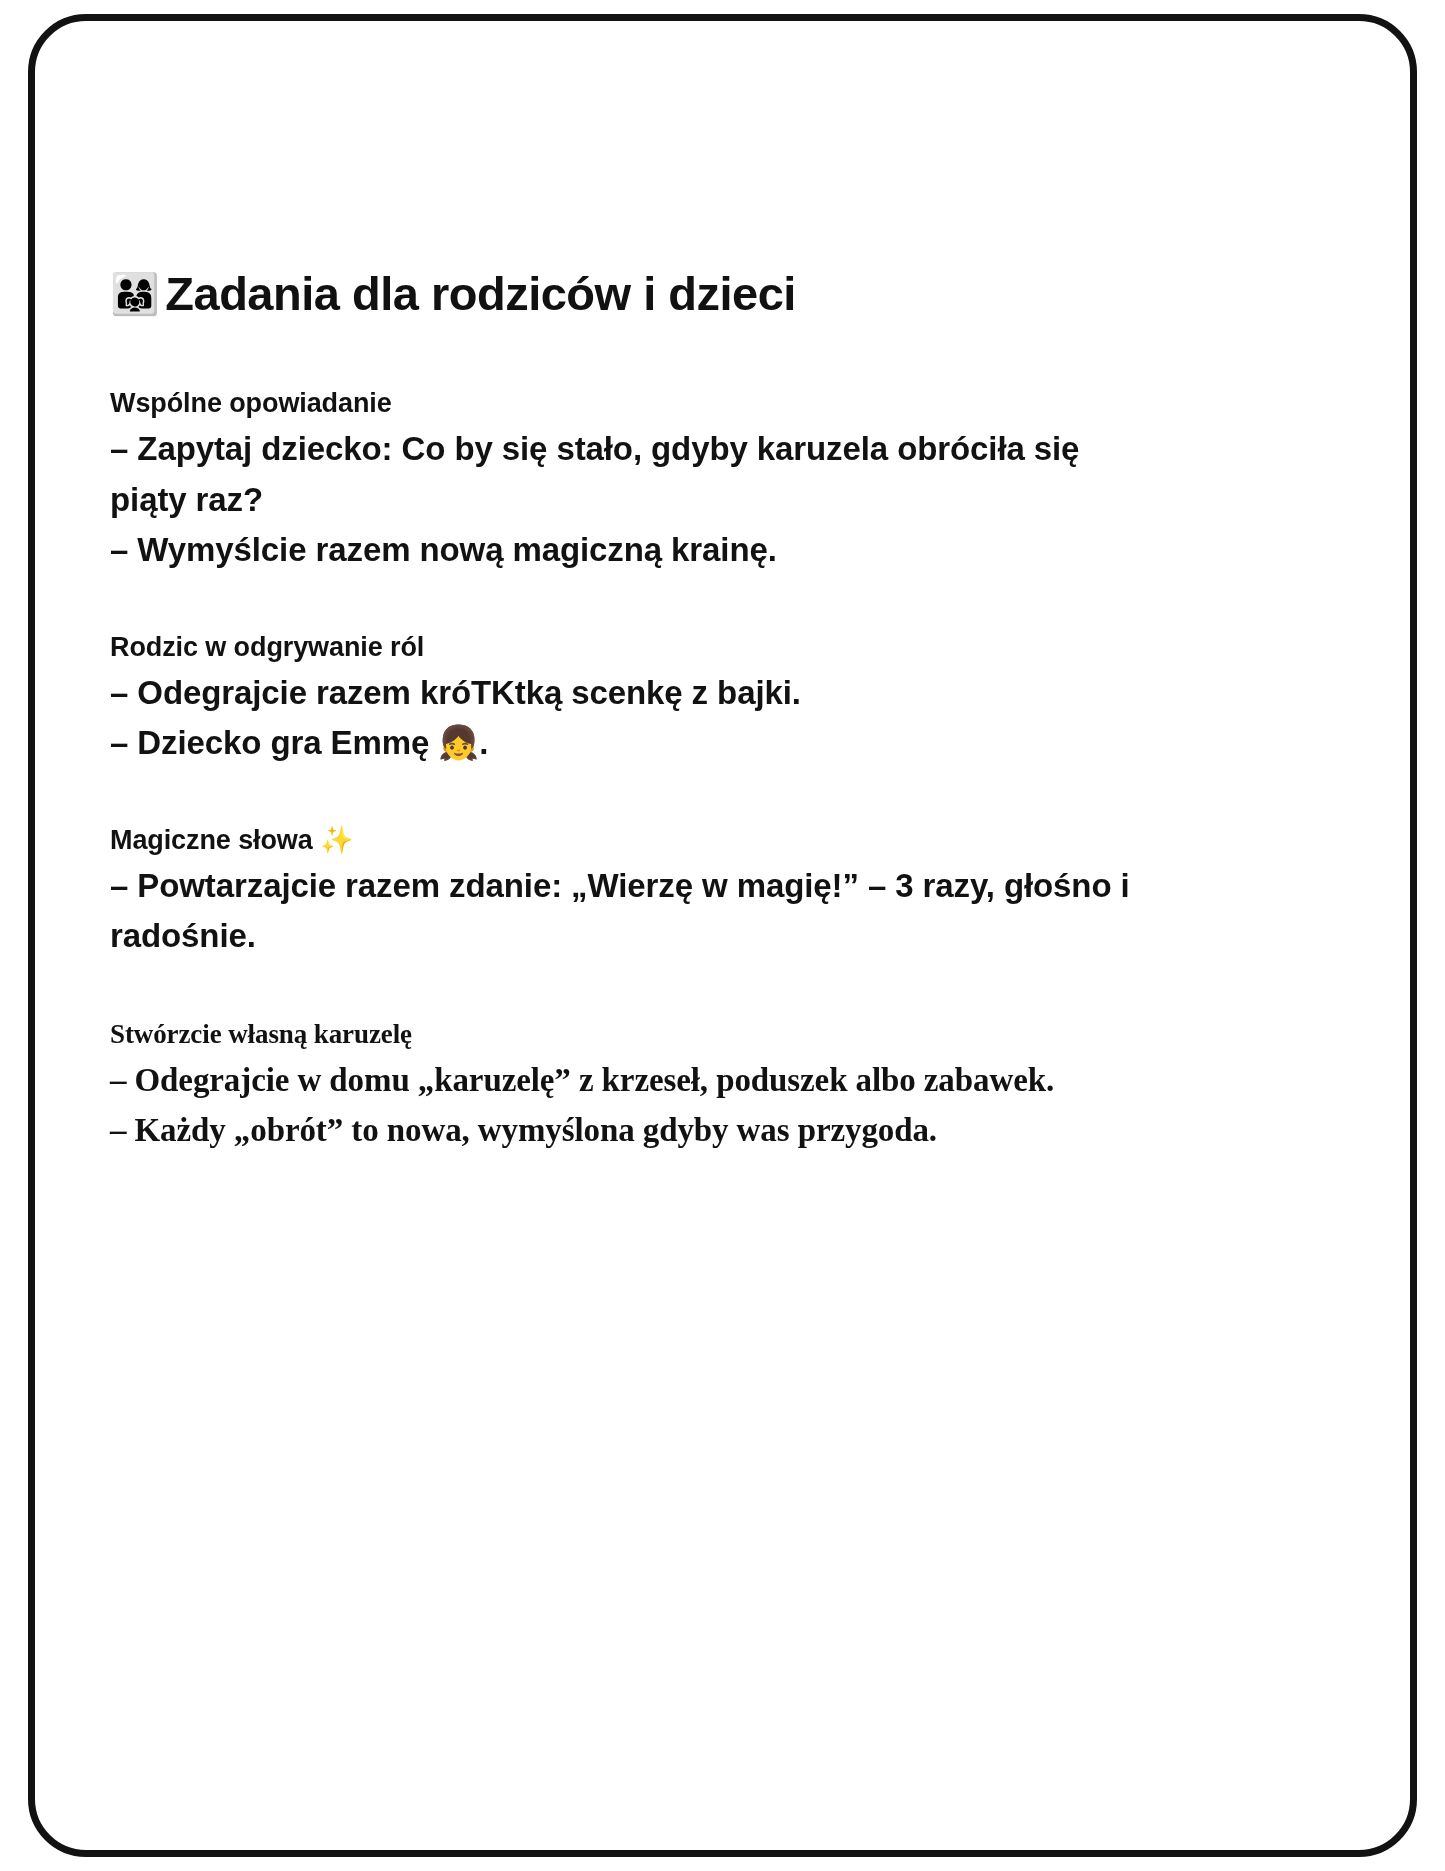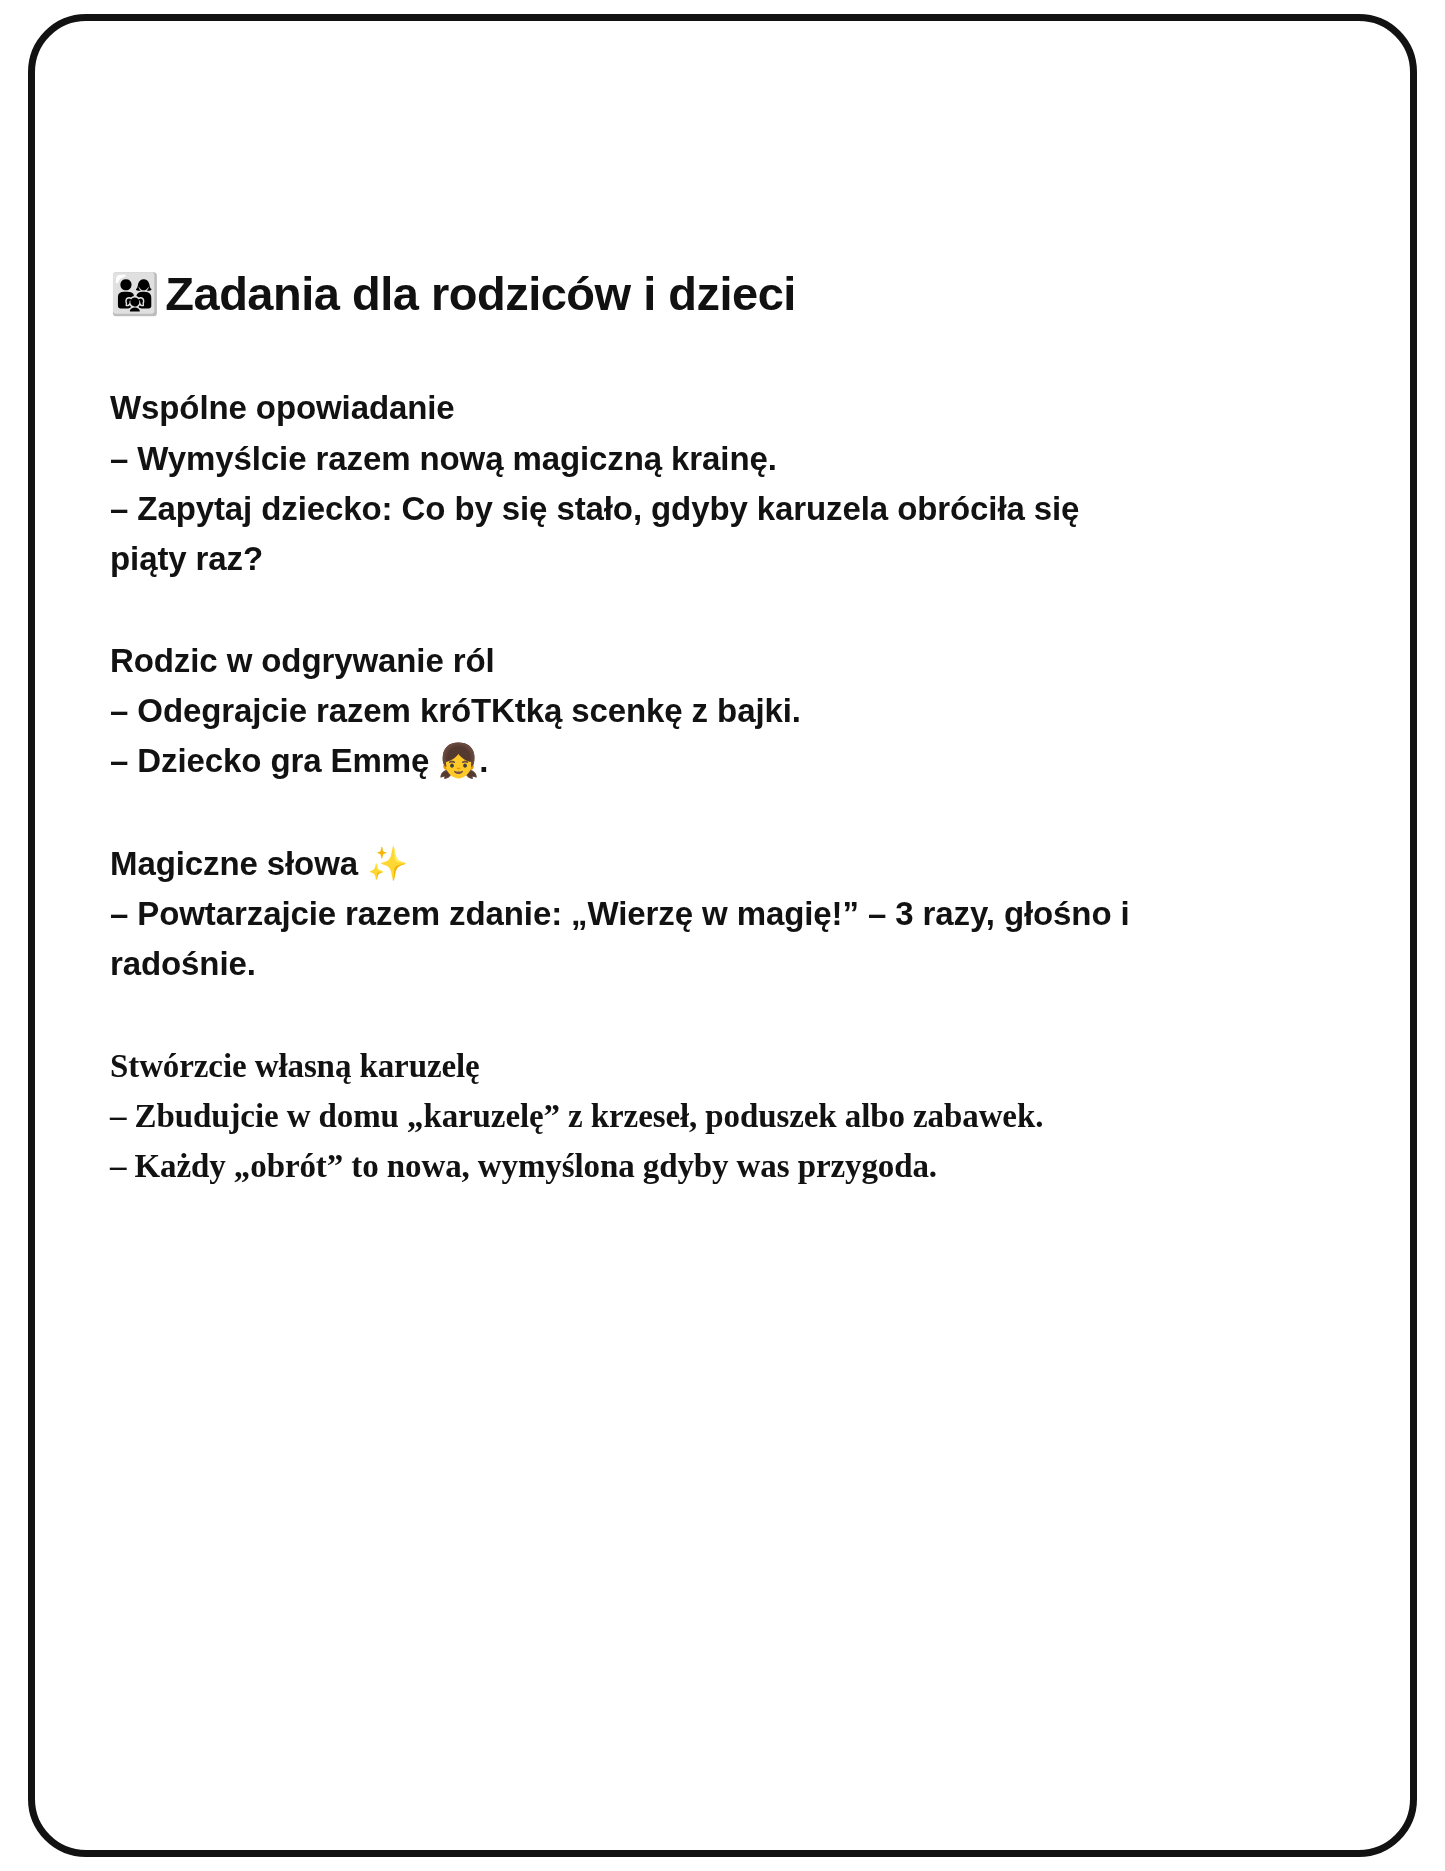--- a/index.html
+++ b/index.html
@@ -59,21 +59,21 @@
     margin-right: 6px;
     display: inline-block;
   }
 
   .section {
     margin-bottom: 52px;
   }
   .section:last-child { margin-bottom: 0; font-family: Liberation Serif, serif; }
 
   .sec-head {
-    font-size: 33px;
+    font-size: 27px;
     font-weight: 700;
     color: #121212;
     line-height: 1.52;
     letter-spacing: -0.1px;
     margin: 0;
   }
 
   .sec-item {
     font-size: 33px;
     font-weight: 700;
@@ -90,36 +90,36 @@
   <div class="card">
     <div class="content">
 
       <h1 class="doc-title">
         <span class="emoji">👨‍👩‍👧</span>
           <span>Zadania dla rodziców i dzieci</span>
       </h1>
 
       <div class="section">
         <p class="sec-head">Wspólne opowiadanie</p>
+        <p class="sec-item">– Zapytaj dziecko: Co by się stało, gdyby karuzela obróciła się piąty raz?</p>
         <p class="sec-item">– Wymyślcie razem nową magiczną krainę.</p>
-        <p class="sec-item">– Zapytaj dziecko: Co by się stało, gdyby karuzela obróciła się piąty raz?</p>
       </div>
 
       <div class="section">
         <p class="sec-head">Rodzic w odgrywanie ról</p>
         <p class="sec-item">– Odegrajcie razem króTKtką scenkę z bajki.</p>
         <p class="sec-item">– Dziecko gra Emmę 👧.</p>
       </div>
 
       <div class="section">
         <p class="sec-head">Magiczne słowa ✨</p>
         <p class="sec-item">– Powtarzajcie razem zdanie: „Wierzę w magię!” – 3 razy, głośno i radośnie.</p>
       </div>
 
       <div class="section">
         <p class="sec-head">Stwórzcie własną karuzelę</p>
-        <p class="sec-item">– Zbudujcie w domu „karuzelę” z krzeseł, poduszek albo zabawek.</p>
+        <p class="sec-item">– Odegrajcie w domu „karuzelę” z krzeseł, poduszek albo zabawek.</p>
         <p class="sec-item">– Każdy „obrót” to nowa, wymyślona gdyby was przygoda.</p>
       </div>
 
     </div>
   </div>
 </div>
 
 </body></html>

